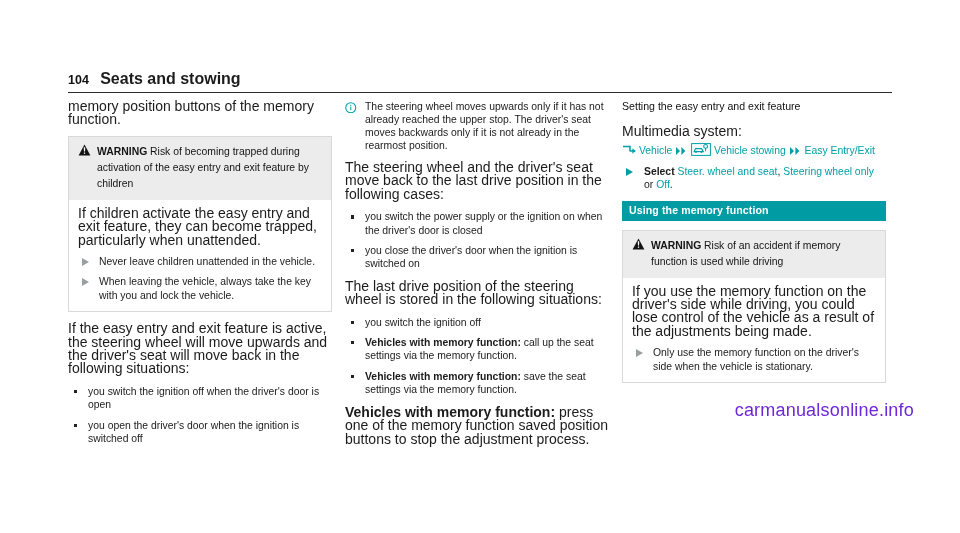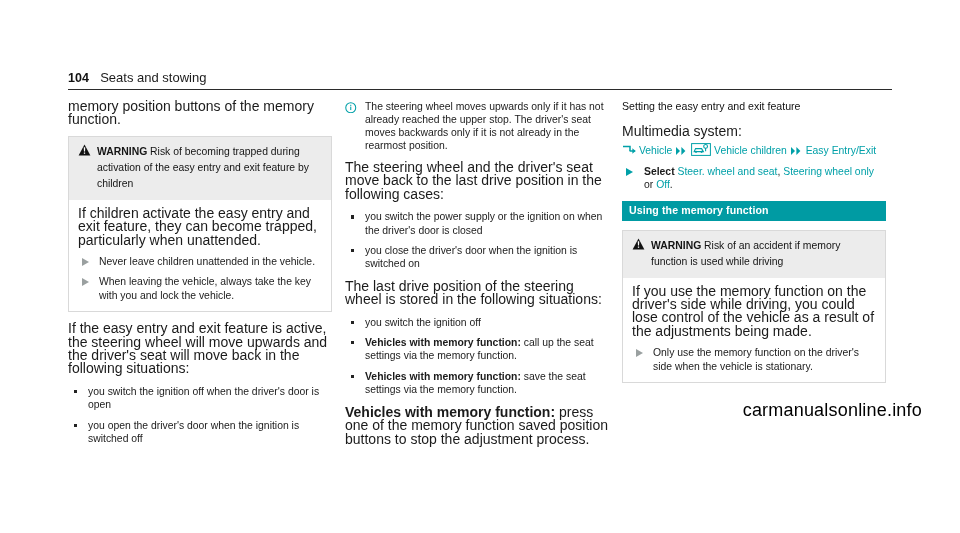--- a/index.html
+++ b/index.html
@@ -26,22 +26,22 @@
     padding-bottom: 4px;
     border-bottom: 1.2px solid #2b2b2b;
   }
   .runhead .pageno {
     font-size: 12.5px;
     font-weight: bold;
     letter-spacing: 0.1px;
     color: #111;
   }
   .runhead .chapter {
-    font-size: 13px;
-    font-weight: normal;
+    font-size: 16px;
+    font-weight: bold;
     color: #1c1c1c;
     margin-left: 11px;
   }
 
   
   .cols {
     position: absolute;
     left: 68px; top: 100px;
     width: 824px;
     display: flex;
@@ -177,23 +177,23 @@
     font-weight: bold;
     padding: 3.5px 7px 4.5px 7px;
     margin-top: 7px;
     margin-bottom: 9px;
     letter-spacing: 0.1px;
   }
 
   
   .watermark {
     position: absolute;
-    right: 38px; bottom: 12px;
+    right: 46px; bottom: 12px;
     font-size: 18px;
-    color: #000000;
+    color: #6d28d9;
     letter-spacing: 0.2px;
     font-family: "Liberation Sans", sans-serif;
   }
 
   svg { display: block; }
 </style>
 </head>
 <body>
 
 <div class="page">
@@ -320,21 +320,21 @@
         <span class="gl">
           <svg width="20" height="13" viewBox="0 0 20 13">
             <rect x="0.6" y="0.6" width="18.8" height="11.8" fill="none" stroke="#00a0a8" stroke-width="1"></rect>
             <path d="M3.2 8.6 L4.6 5.6 L10.6 5.6 L12.4 8.6 Z" fill="none" stroke="#00a0a8" stroke-width="1.1"></path>
             <circle cx="5.0" cy="8.8" r="1.1" fill="#00a0a8"></circle>
             <circle cx="10.6" cy="8.8" r="1.1" fill="#00a0a8"></circle>
             <circle cx="14.6" cy="3.4" r="1.9" fill="none" stroke="#00a0a8" stroke-width="1.1"></circle>
             <path d="M14.6 5.0 L14.6 8.2" fill="none" stroke="#00a0a8" stroke-width="1.1"></path>
           </svg>
         </span>
-        <span class="nv">Vehicle children</span>
+        <span class="nv">Vehicle stowing</span>
         <span class="gl">
           <svg width="13" height="10" viewBox="0 0 13 10">
             <path d="M1 1 L5 5 L1 9 Z" fill="#00a0a8"></path>
             <path d="M6.4 1 L10.4 5 L6.4 9 Z" fill="#00a0a8"></path>
           </svg>
         </span>
         <span class="nv">Easy Entry/Exit</span>
       </div>
 
       <ul class="arrowlist">

